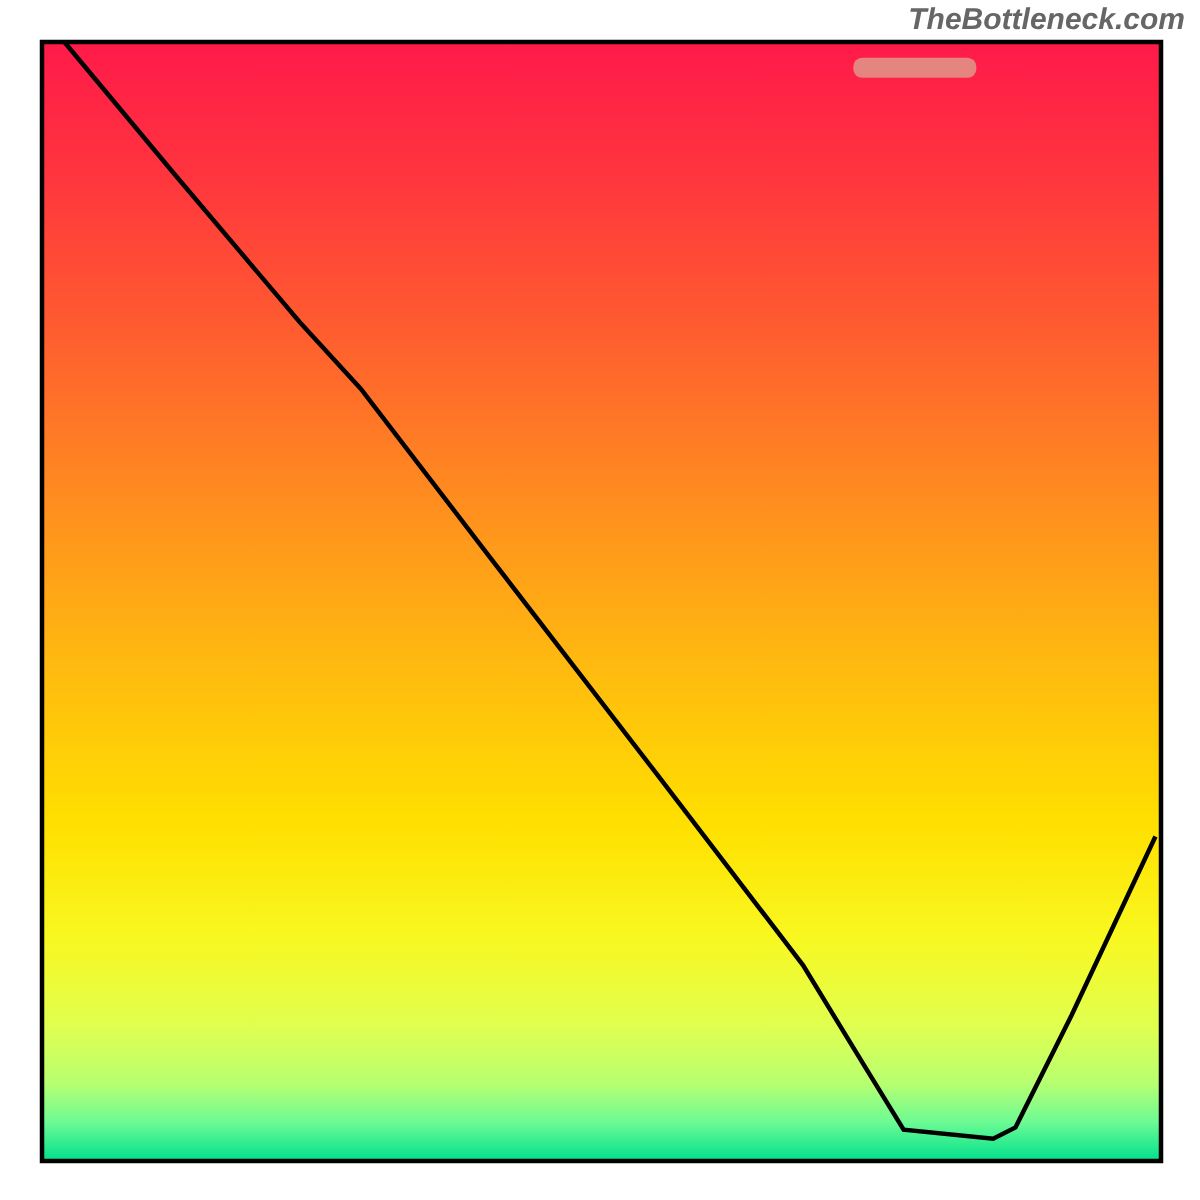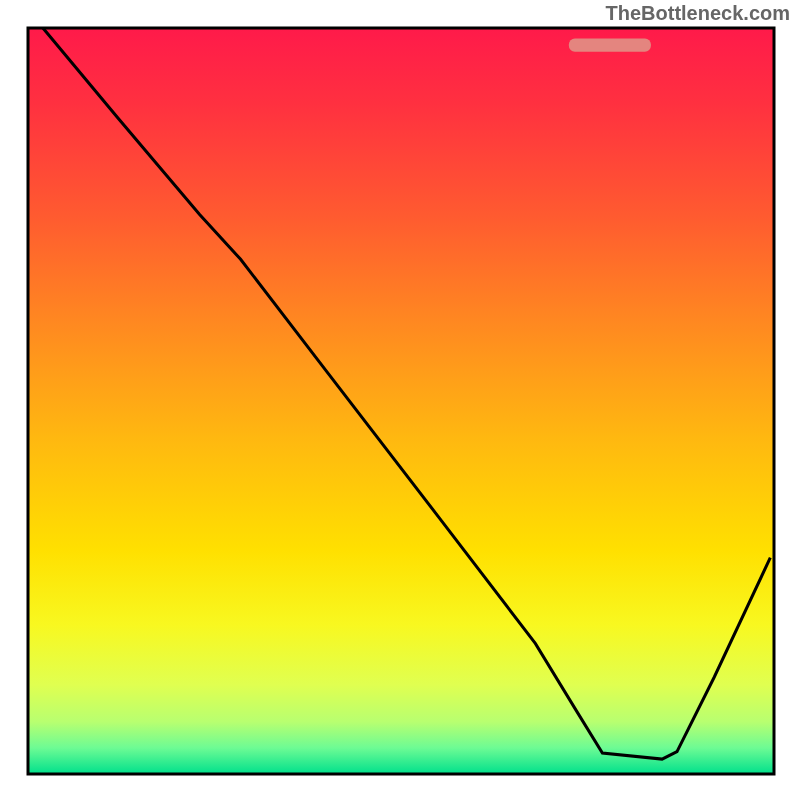--- a/index.html
+++ b/index.html
@@ -7,20 +7,21 @@
     padding: 0;
     width: 800px;
     height: 800px;
     background: #ffffff;
     font-family: Arial, Helvetica, sans-serif;
   }
   .container {
     position: relative;
     width: 800px;
     height: 800px;
+    font-style: italic;
   }
   .watermark {
     position: absolute;
     top: 2px;
     right: 10px;
     color: #666666;
     font-size: 20px;
     font-weight: bold;
     z-index: 10;
   }

